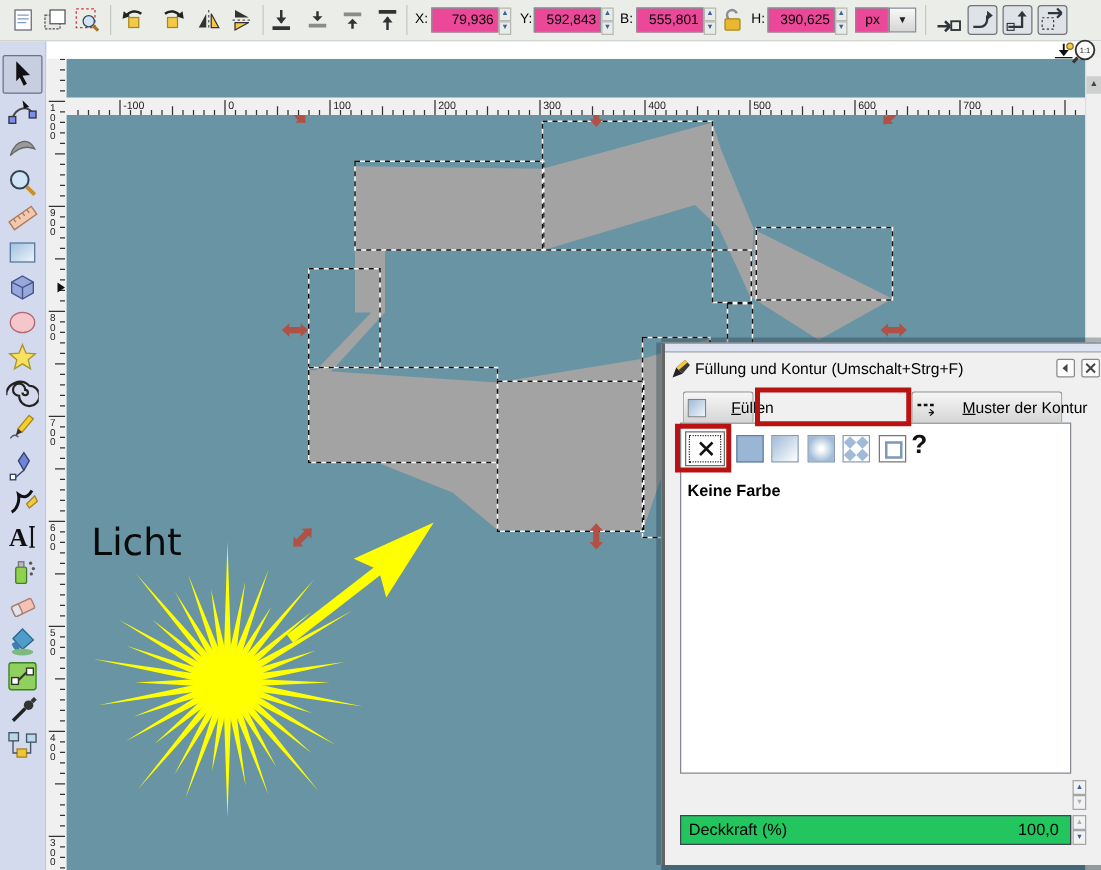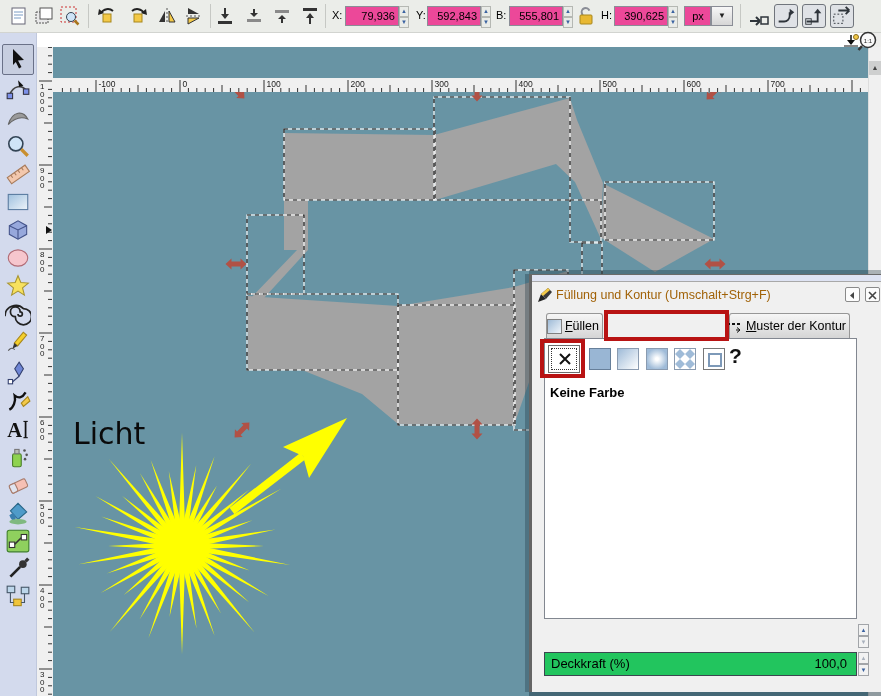--- a/index.html
+++ b/index.html
@@ -19,23 +19,23 @@
   .tool.selected { left:2px; width:32px; height:31px; border:1px solid #6a7188; background:#c7cee0; border-radius:2px; padding:2px 3px; }
   #ruler-top { left:37px; top:33px; width:831px; height:14px; background:#f0f0f0; z-index:3;margin-top:45px; }
   #ruler-left { left:37px; top:47px; width:16px; height:649px; background:#f0f0f0; z-index:3; }
   #ruler-corner { left:868px; top:33px; width:13px; height:14px; background:#eeeeec; z-index:3; }
   #scrollbar { left:868px; top:47px; width:13px; height:649px; background:#f0f0f0; border-left:1px solid #dddddd; z-index:2; }
   #sb-up { left:0; top:14px; width:12px; height:14px; background:#cecfcf; text-align:center; font-size:7px; line-height:14px; color:#444; }
   #canvas-wrap { left:53px; top:47px; width:815px; height:649px; z-index:1; }
   #dialog { left:529px; top:274px; width:352px; height:418px; background:#f0f0f0; border-left:3px solid #656565; border-top:1px solid #6a6a6a; box-shadow:-4px 0 0 rgba(25,48,60,0.32), 0 -4px 0 rgba(25,48,60,0.32), 0 4px 0 rgba(25,48,60,0.45); z-index:5; }
   #dlg-top-band { position:absolute; left:0; top:0; right:0; height:7px; background:#dee3f3; border-bottom:1px solid #a8a8a8; }
   #dlg-titlebar { position:absolute; left:0; top:8px; right:0; height:24px; background:#f0f0f0; }
-  #dlg-title { position:absolute; left:24px; top:0; height:24px; line-height:24px; font-size:12.5px; color:#a16207; white-space:nowrap; }
+  #dlg-title { position:absolute; left:24px; top:0; height:24px; line-height:24px; font-size:12.5px; color:#000000; white-space:nowrap; }
   .dlg-btn { position:absolute; top:13px; width:15px; height:15px; background:#fcfcfc; border:1px solid #8a8a8a; border-radius:2px; }
-  .tab { position:absolute; border:1px solid #979797; border-bottom:none; border-radius:3px 3px 0 0; font-size:12.5px; color:#000; display:flex; align-items:center; padding:0 3px; gap:3px; white-space:nowrap;justify-content:flex-end; }
+  .tab { position:absolute; border:1px solid #979797; border-bottom:none; border-radius:3px 3px 0 0; font-size:12.5px; color:#000; display:flex; align-items:center; padding:0 3px; gap:20px; white-space:nowrap; }
   .tab svg { flex-shrink:0; }
   .tab.inactive { top:38px; height:25px; background:linear-gradient(#f6f6f6,#d5d5d5); }
   .tab.active { top:35px; height:28px; background:#ffffff; }
   #dlg-content { position:absolute; left:12px; top:63px; width:313px; height:281px; background:#fff; border:1px solid #828790; }
   .paintbtn { position:absolute; top:9px; width:22px; height:22px; }
   #btn-none { position:absolute; left:3px; top:6px; width:32px; height:28px; background:#fff; border:1px solid #6e6e6e; }
   #btn-none .dotted { position:absolute; left:2px; top:2px; right:2px; bottom:2px; border:1px dotted #333; }
   #keine-farbe { position:absolute; left:5px; top:46px; font-size:13px; font-weight:bold; color:#000; }
   #qmark { position:absolute; left:184px; top:5px; font-size:21px; font-weight:bold; color:#111; }
   .dlg-row { position:absolute; left:15px; width:309px; font-size:13px; color:#000; }

